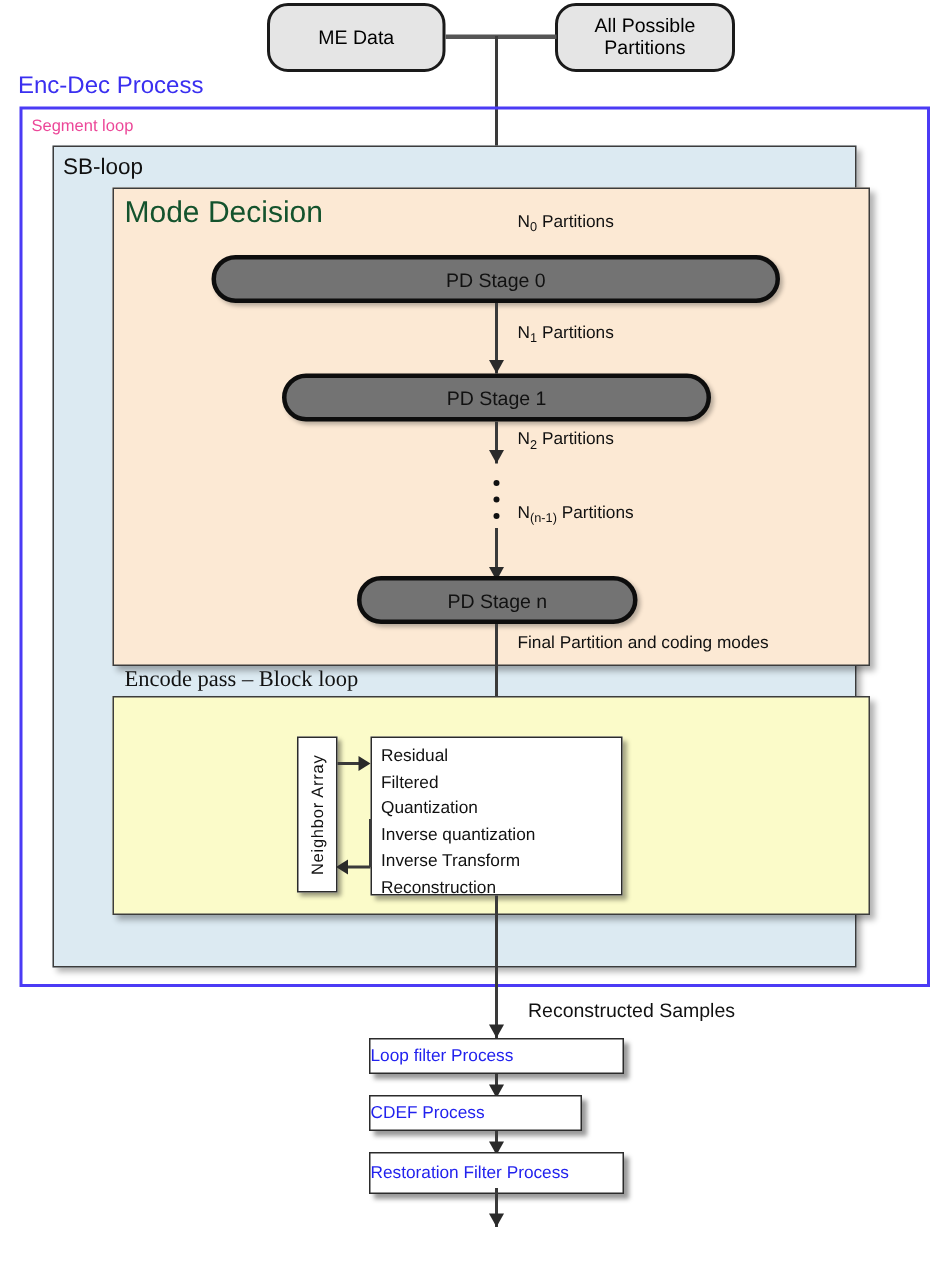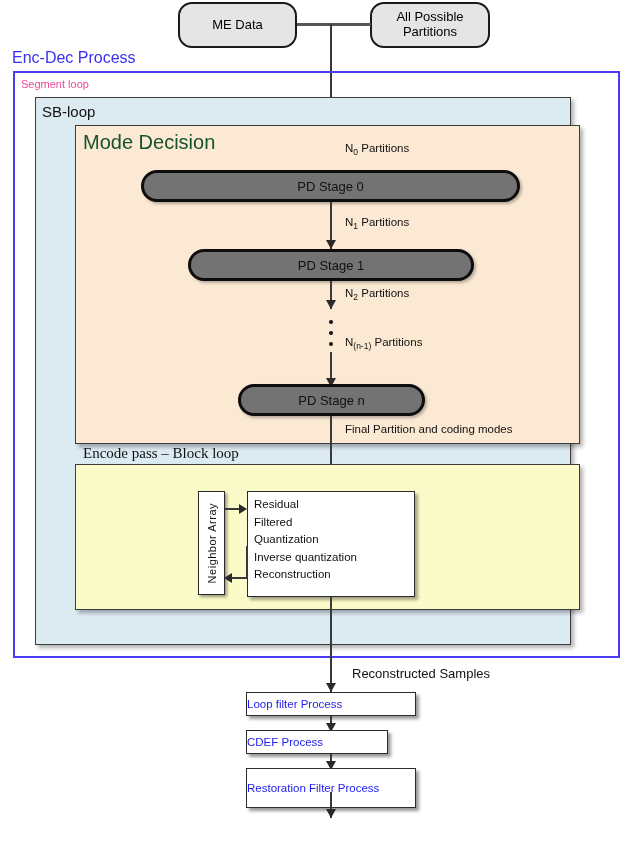--- a/index.html
+++ b/index.html
@@ -272,20 +272,21 @@
   <div class="abs neighbor-box" style="left:198px; top:491px; width:27px; height:104px;">
     <span class="neighbor-label">Neighbor Array</span>
   </div>
 
   <div class="abs white-box" style="left:247px; top:491px; width:168px; height:106px;">
     <div class="op-list">
       <div>Residual</div>
       <div>Filtered</div>
       <div>Quantization</div>
       <div>Inverse quantization</div>
+      <div>Inverse Transform</div>
       <div>Reconstruction</div>
     </div>
   </div>
 
   <div class="abs vline" style="left:225px; top:508px; width:15px; height:2px;"></div>
   <div class="abs arrow-head-right" style="left:239px; top:504px;"></div>
 
   <div class="abs vline" style="left:246px; top:546px; width:2px; height:32px;"></div>
   <div class="abs vline" style="left:232px; top:577px; width:15px; height:2px;"></div>
   <div class="abs arrow-head-left" style="left:224px; top:573px;"></div>
@@ -304,21 +305,21 @@
   <div class="abs vline" style="left:330px; top:716px; height:16px;"></div>
   <div class="abs arrow-head" style="left:326px; top:723px;"></div>
 
   <div class="abs proc-box" style="left:246px; top:730px; width:142px; height:24px;">
     <span>CDEF Process</span>
   </div>
 
   <div class="abs vline" style="left:330px; top:754px; height:16px;"></div>
   <div class="abs arrow-head" style="left:326px; top:761px;"></div>
 
-  <div class="abs proc-box" style="left:246px; top:768px; width:170px; height:40px;">
+  <div class="abs proc-box" style="left:246px; top:768px; width:170px; height:28px;">
     <span>Restoration Filter Process</span>
   </div>
 
   <div class="abs vline" style="left:330px; top:792px; height:26px;"></div>
   <div class="abs arrow-head" style="left:326px; top:809px;"></div>
 
 
 </div>
 
 </body></html>

